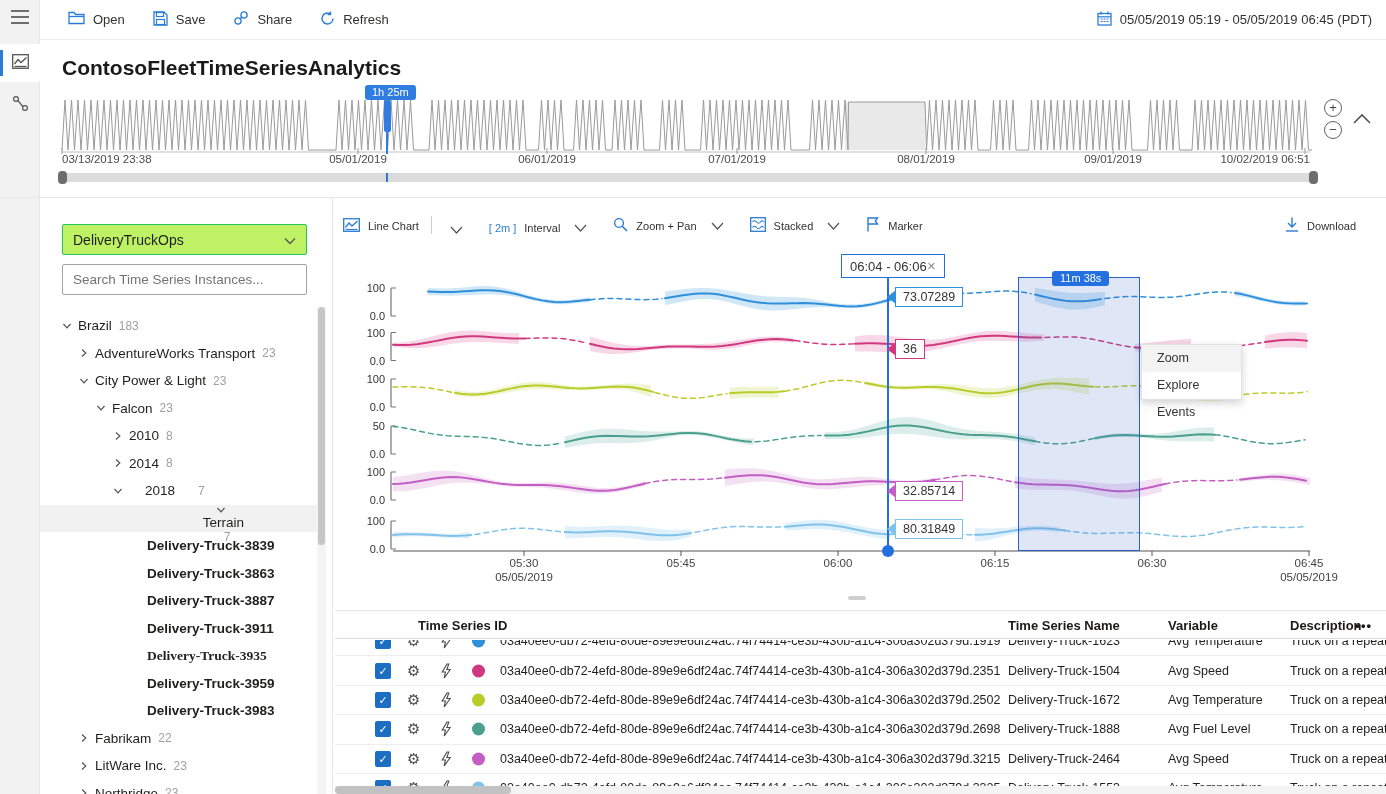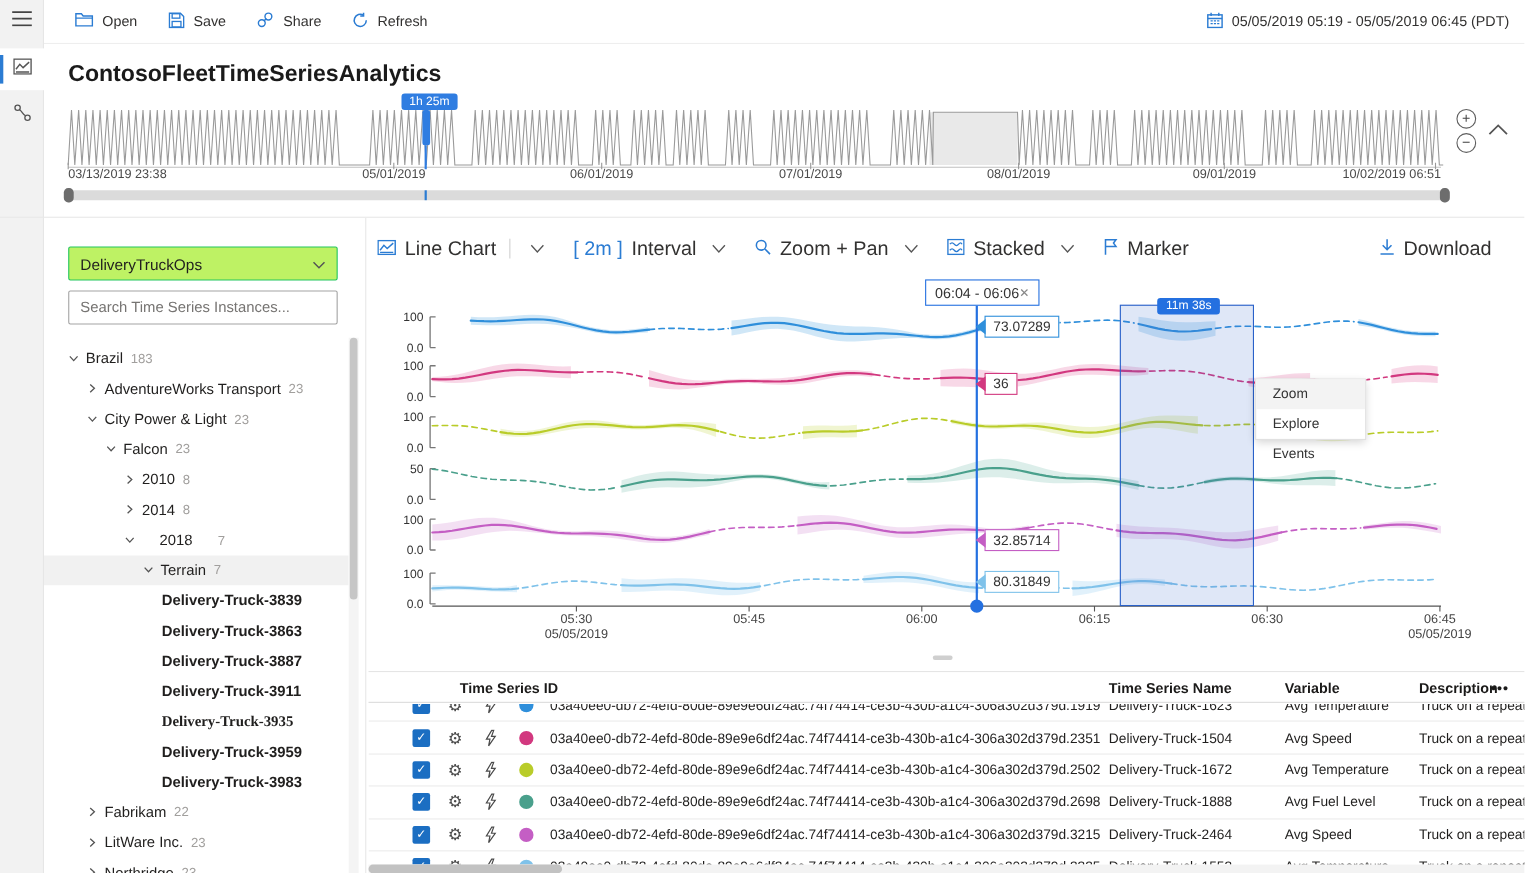--- a/index.html
+++ b/index.html
@@ -33,29 +33,29 @@
   .hrule { position:absolute; left:0; top:197px; right:0; height:1px; background:#e8e8e8; }
   .vrule { position:absolute; left:332px; top:198px; width:1px; bottom:0; background:#e8e8e8; }
 
   
   .combo { position:absolute; left:62px; top:224px; width:245px; height:31px; border:1px solid #22c55e; border-radius:2px; display:flex; align-items:center; padding:0 10px; font-size:14px; cursor:pointer; background:#bef264; }
   .combo .lbl { flex:1; }
   .search { position:absolute; left:62px; top:264px; width:245px; height:31px; border:1px solid #a3a3a3; border-radius:2px; padding:0 10px; font-size:13.5px; color:#201f1e; font-family:inherit; }
   .search::placeholder { color:#767472; }
   #tree { position:absolute; left:40px; top:312px; width:277px; bottom:0; overflow:hidden; }
   .tree-row { display:flex; align-items:center; height:27.5px; font-size:13.5px; cursor:pointer; white-space:nowrap; }
-  .tree-row.sel { background:#f1f1f1; }
+  .tree-row.sel { background:#f1f1f1;flex-direction:column; }
   .tree-row .tchev { width:16px; display:inline-flex; align-items:center; flex:none; }
   .tree-row .tcount { color:#a19f9d; font-size:12px; margin-left:7px; }
   .tree-row.bold { font-weight:700; }
   .sb-track { position:absolute; left:317px; top:307px; width:9px; bottom:0; background:#f4f4f4; }
   .sb-thumb { position:absolute; left:318px; top:307px; width:7px; height:238px; background:#c6c6c6; border-radius:4px; cursor:pointer; }
 
   
-  .ctoolbar { position:absolute; left:335px; top:209px; right:0; height:34px; display:flex; align-items:center; font-size:18px; color:#323130; }
+  .ctoolbar { position:absolute; left:335px; top:200px; right:0; height:34px; display:flex; align-items:flex-end; font-size:11px; color:#323130; }
   .ct-item { display:flex; align-items:center; gap:8px; cursor:pointer; }
   .ct-chev { display:inline-flex; margin-left:6px; cursor:pointer; }
   .ct-div { width:1px; height:18px; background:#d0d0d0; margin:0 12px; }
   .ct-gap { width:26px; }
   .interval-val { color:#2b7cd3; }
   .dl { display:flex; align-items:center; gap:8px; margin-right:30px; cursor:pointer; }
 
   
   #chartsvg { position:absolute; left:335px; top:240px; }
   .xtick { position:absolute; top:556px; font-size:11.5px; color:#444; text-align:center; width:90px; margin-left:-45px; line-height:14px; }

